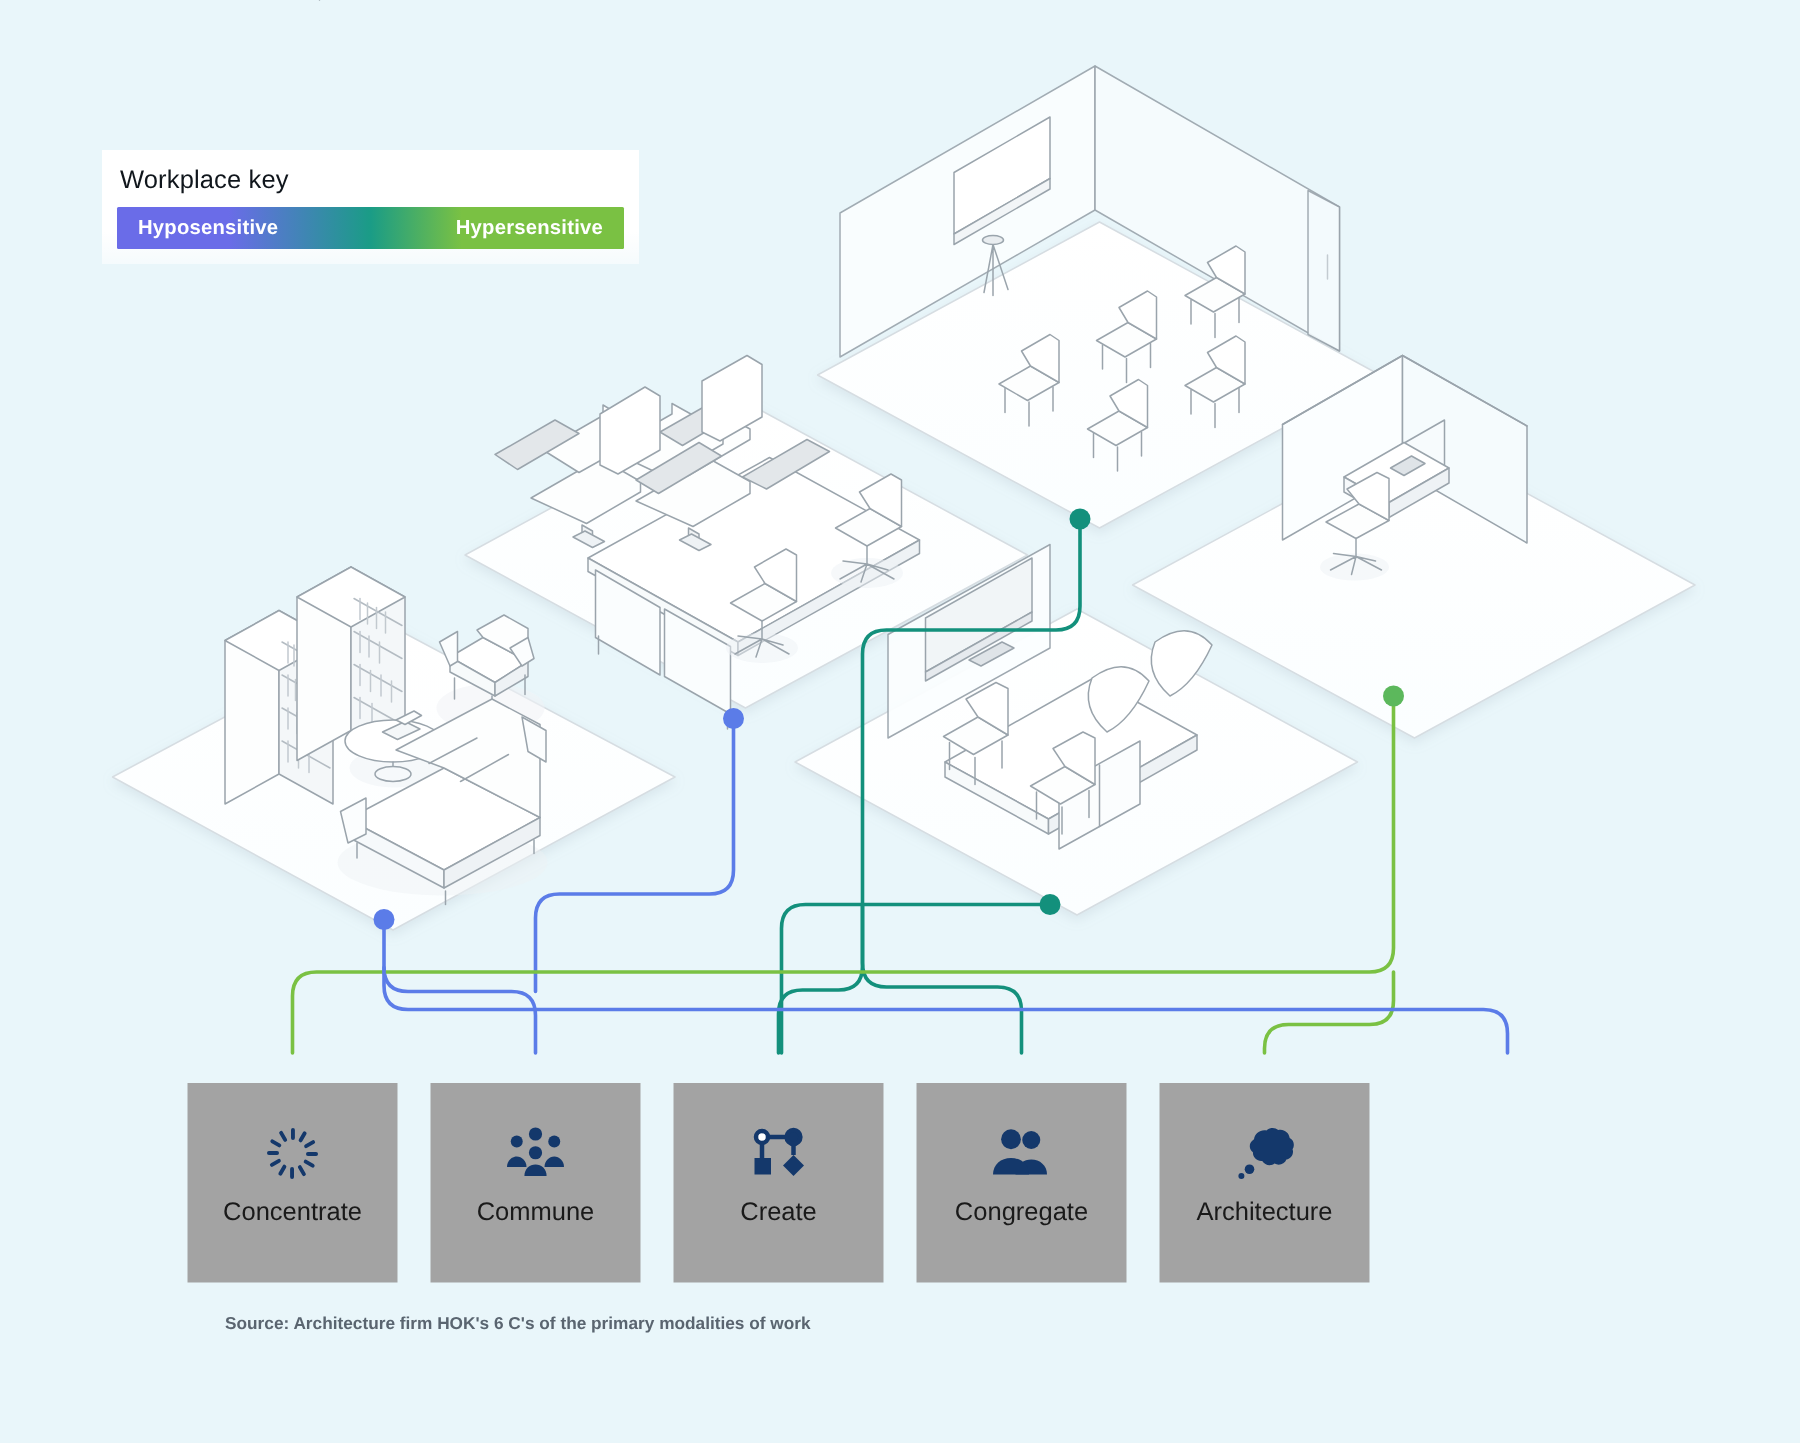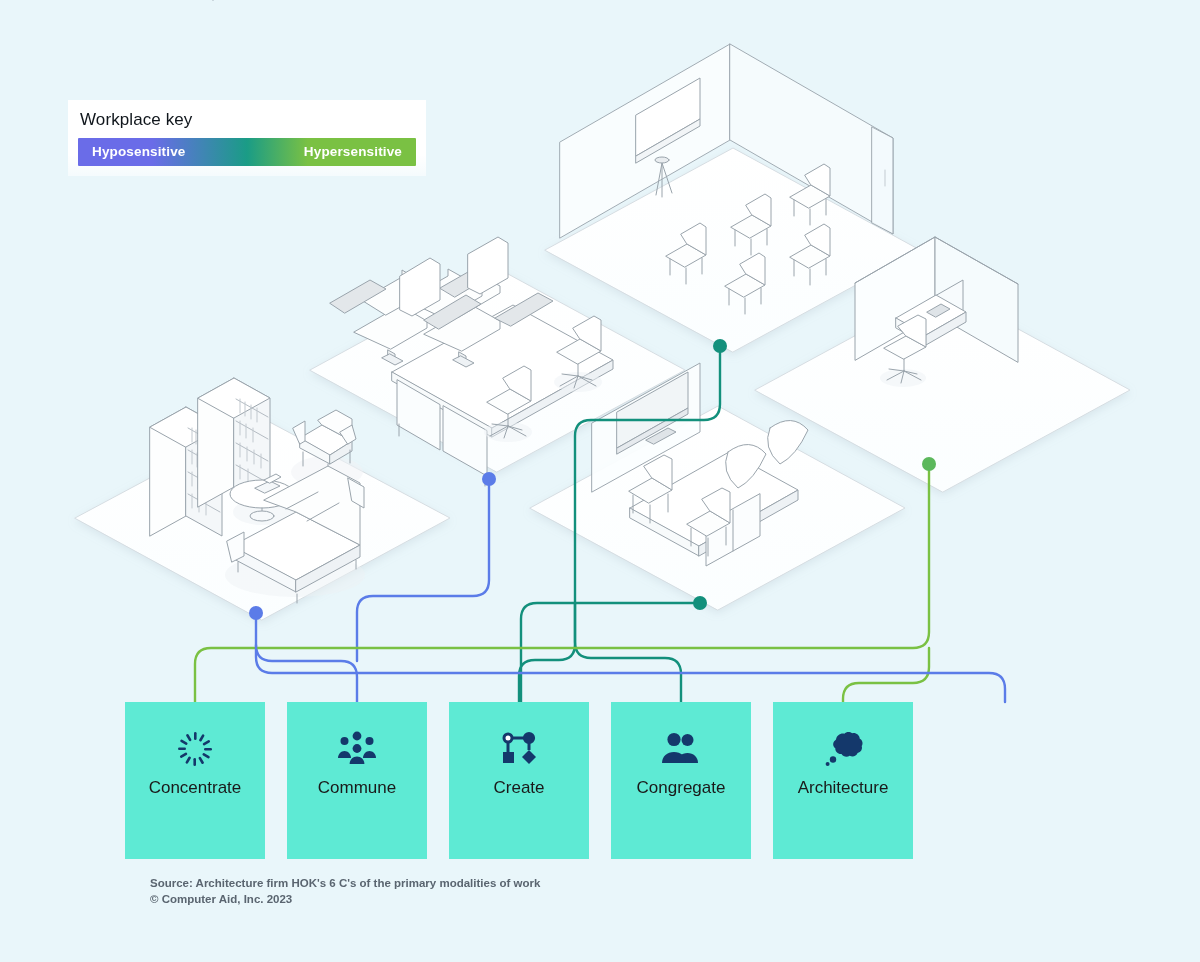--- a/index.html
+++ b/index.html
@@ -28,22 +28,22 @@
   .legend-bar-label{
     position:absolute;top:0;height:28px;line-height:28px;
     font-size:13.5px;font-weight:bold;color:#ffffff;
     letter-spacing:.15px;white-space:nowrap;
   }
   .legend-lo{left:14px;}
   .legend-hi{right:14px;margin-left:40px;}
 
   
   .card{
-    position:absolute;top:702px;width:140px;height:157px;
-    background:#5eead4;
+    position:absolute;top:722px;width:140px;height:133px;
+    background:#a3a3a3;
   }
   .card-icon{
     position:absolute;left:0;right:0;top:26px;height:42px;
     display:flex;align-items:center;justify-content:center;
     color:#14386b;
   }
   .card-label{
     position:absolute;left:-12px;right:-12px;top:76px;
     text-align:center;font-size:17px;color:#1a1a1a;white-space:nowrap;
   }
@@ -440,16 +440,15 @@
         <circle cx="12" cy="29.5" r="3.2"></circle>
         <circle cx="6.6" cy="34" r="2"></circle>
       </svg>
     </div>
     <div class="card-label">Architecture</div>
   </div>
 
 
   <div class="source">
     <div>Source: Architecture firm HOK's 6 C's of the primary modalities of work</div>
-    <div>© Computer Aid, Inc. 2023</div>
   </div>
 
 </div>
 
 </body></html>

